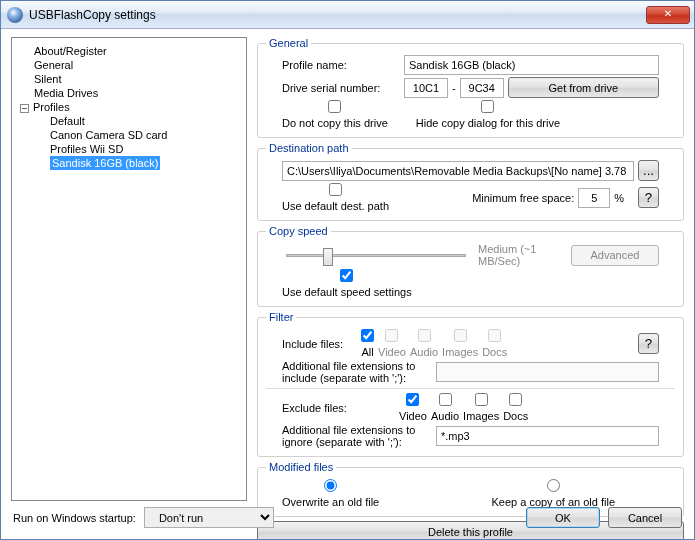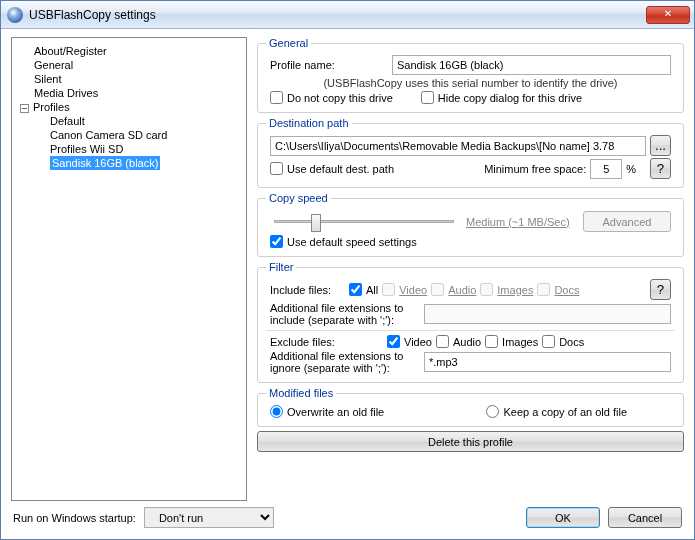--- a/index.html
+++ b/index.html
@@ -57,41 +57,41 @@
   font-size: 9px; margin-right: 4px; margin-left: -14px;
 }
 .right-pane { flex: 1; padding: 0 0 0 10px; }
 fieldset {
   border: 1px solid #d0d0d0;
   border-radius: 3px;
   margin-bottom: 4px;
   padding: 4px 8px 6px 8px;
 }
 legend { color: #003399; padding: 0 3px; }
-.row { display: flex; align-items: center; margin: 2px 4px; gap: 4px; }
+.row { display: flex; align-items: center; margin: 2px 16px; gap: 4px; }
 .lbl { width: 118px; }
 input[type=text] {
   border: 1px solid #abadb3;
   padding: 2px 4px;
   font-family: inherit; font-size: 11px;
   height: 20px;
 }
 .btn {
   border: 1px solid #707070;
   background: linear-gradient(to bottom, #f2f2f2, #e3e3e3 45%, #d6d6d6 55%, #e8e8e8);
   border-radius: 3px;
   padding: 2px 8px;
   font-family: inherit; font-size: 11px;
   height: 21px;
   cursor: default;
 }
 .btn.default { border: 1px solid #3c7fb1; box-shadow: 0 0 0 1px #a7d9f5 inset; }
 .btn[disabled] { color: #888; border-color: #b5b5b5; background: #f4f4f4; }
 .small-note { text-align: center; font-size: 11px; color: #333; margin: 2px 0; }
-label.chk { display: inline-flex; align-items: center; gap: 4px; }
+label.chk { display: inline-flex; align-items: center; gap: 4px; flex-direction: column; }
 input[type=checkbox], input[type=radio] { margin: 0; }
 .slider-track {
   height: 3px; background: #ccc; border: 1px solid #aaa;
   width: 180px; position: relative; margin: 10px 8px 10px 4px;
 }
 .slider-thumb {
   position: absolute; top: -7px; left: 36px;
   width: 10px; height: 18px;
   background: linear-gradient(to bottom, #f8f8f8, #ddd);
   border: 1px solid #888;
@@ -104,21 +104,21 @@
   border: 1px solid #abadb3; font-family: inherit; font-size: 11px;
   height: 21px; padding: 1px 10px;
 }
 .qbtn {
   width: 21px; height: 21px;
   border: 1px solid #707070;
   background: linear-gradient(to bottom,#f2f2f2,#e3e3e3 45%,#d6d6d6 55%,#e8e8e8);
   border-radius: 3px;
   text-align: center; line-height: 17px;
 }
-.gray { color: #888; text-decoration: underline; }
+.gray { color: #888; }
 hr.sep { border: none; border-top: 1px solid #ddd; margin: 4px 0; }
 </style>
 </head>
 <body>
 
 <div class="titlebar">
   <div class="title-icon"></div>
   <div class="title-text">USBFlashCopy settings</div>
   <div class="close-btn">✕</div>
 </div>
@@ -139,21 +139,27 @@
   </div>
 
   <div class="right-pane">
 
     <fieldset>
       <legend>General</legend>
       <div class="row">
         <span class="lbl">Profile name:</span>
         <input type="text" style="flex: 1 1 0%;" value="Sandisk 16GB (black)">
       </div>
-      <div class="small-note">(USBFlashCopy uses this serial number to identify the drive)</div>
+      <div class="row">
+        <span class="lbl">Drive serial number:</span>
+        <input type="text" style="width: 44px; text-align: center;" value="10C1">
+        <span>-</span>
+        <input type="text" style="width: 44px; text-align: center;" value="9C34">
+        <button class="btn" style="flex:1">Get from drive</button>
+      </div>
       <div class="row">
         <label class="chk">
             <input type="checkbox" style="">
             <span>Do not copy this drive</span>
           </label>
         <span style="width:20px"></span>
         <label class="chk">
             <input type="checkbox" style="">
             <span>Hide copy dialog for this drive</span>
           </label>

